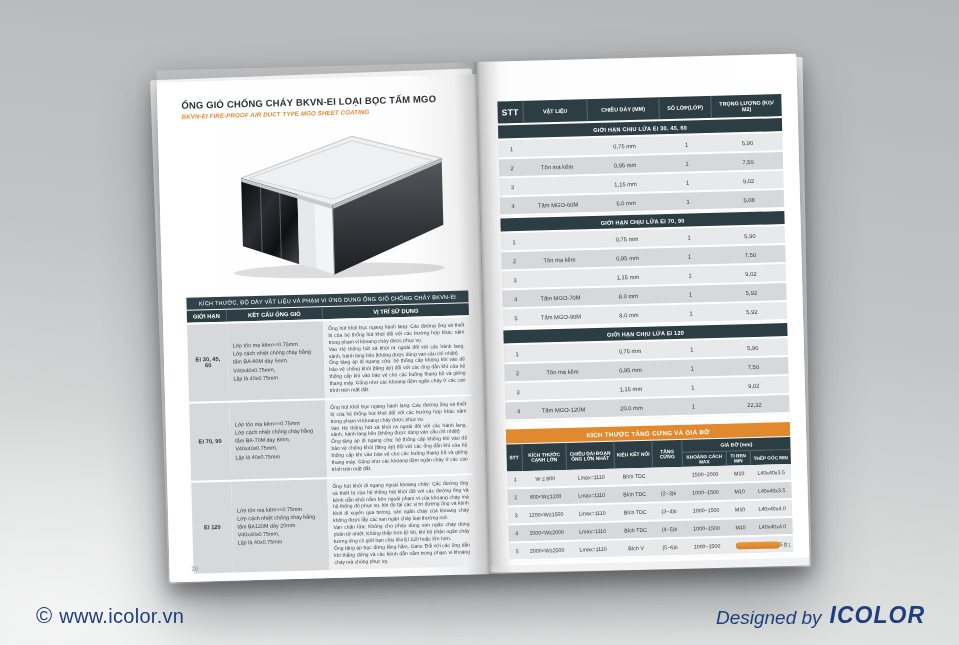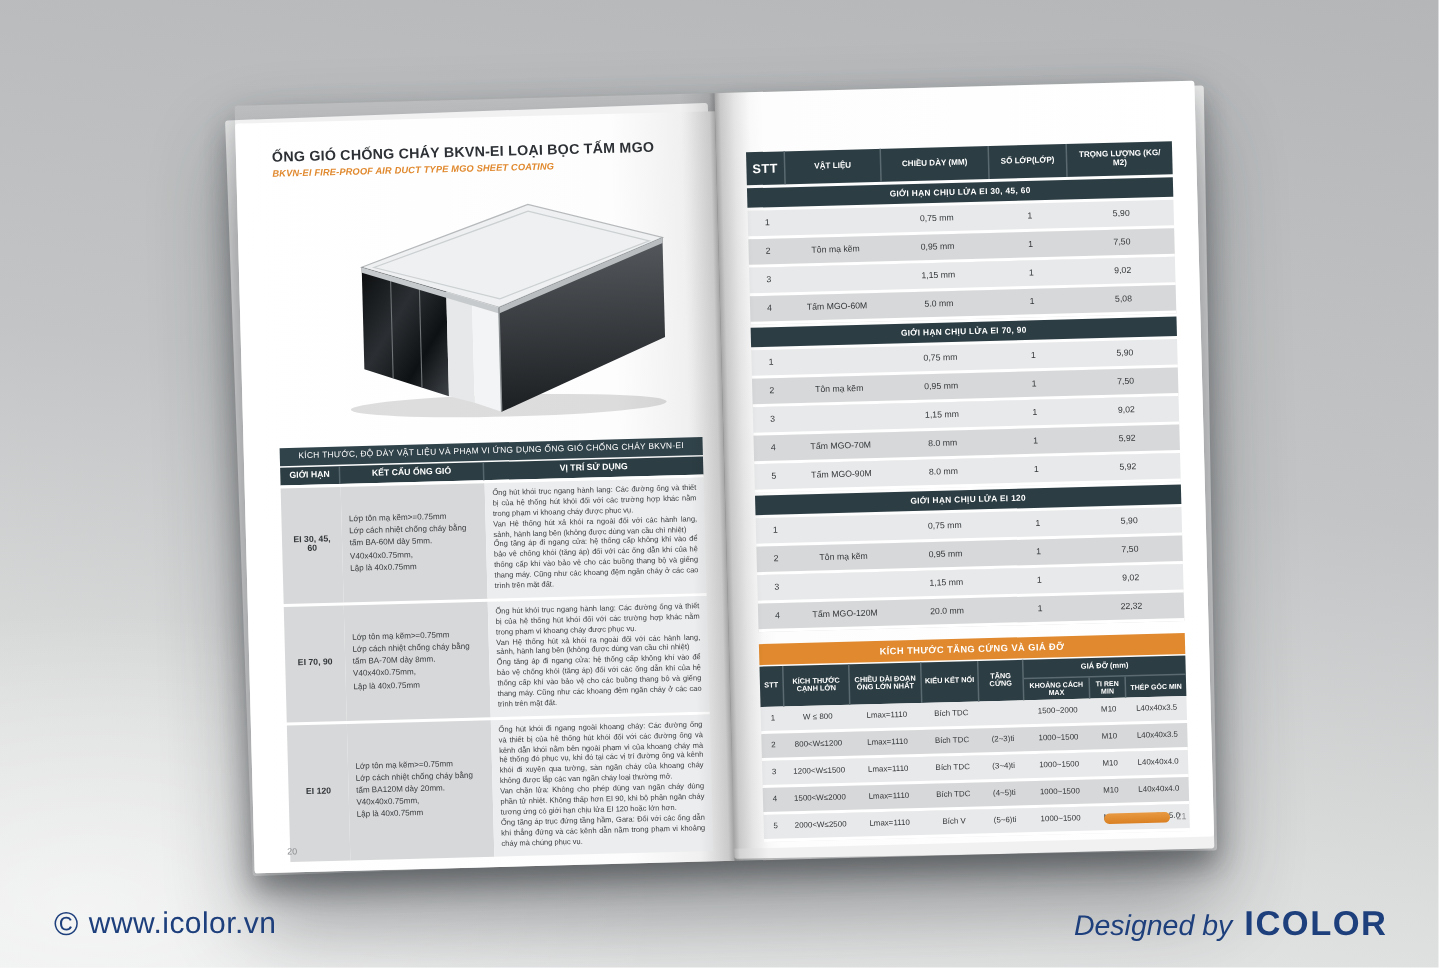--- a/index.html
+++ b/index.html
@@ -86,21 +86,21 @@
   .rp-footer{ position:absolute; right:18px; bottom:10px; display:flex; align-items:center; gap:4px; }
   .brand-pill{ width:44px; height:7px; border-radius:4px; background:linear-gradient(180deg,#e89a42,#d97f22); }
   .rp-pagenum{ font-size:6px; color:#8a8d90; }
 
   
   .site-footer-left{ position:absolute; left:36px; bottom:16px; color:#1d3f7c; display:flex; align-items:center; gap:7px; }
   .site-footer-left .copy{ font-size:22px; font-weight:400; }
   .site-footer-left .site{ font-size:20px; letter-spacing:.3px; }
   .site-footer-right{ position:absolute; right:34px; bottom:16px; color:#1d3f7c; display:flex; align-items:flex-end; gap:8px; }
   .site-footer-right .dby{ font-size:19px; font-style:italic; }
-  .site-footer-right .brand{ font-size:23px; font-weight:700; letter-spacing:1px; }
+  .site-footer-right .brand{ font-size:23px; font-style:italic; font-weight:700; letter-spacing:1px; }
 </style>
 </head>
 <body>
 
 <div class="book-wrap">
   <div class="page-under u1"></div>
   <div class="page-under u2"></div>
   <div class="book">
 
     <div class="page left">

